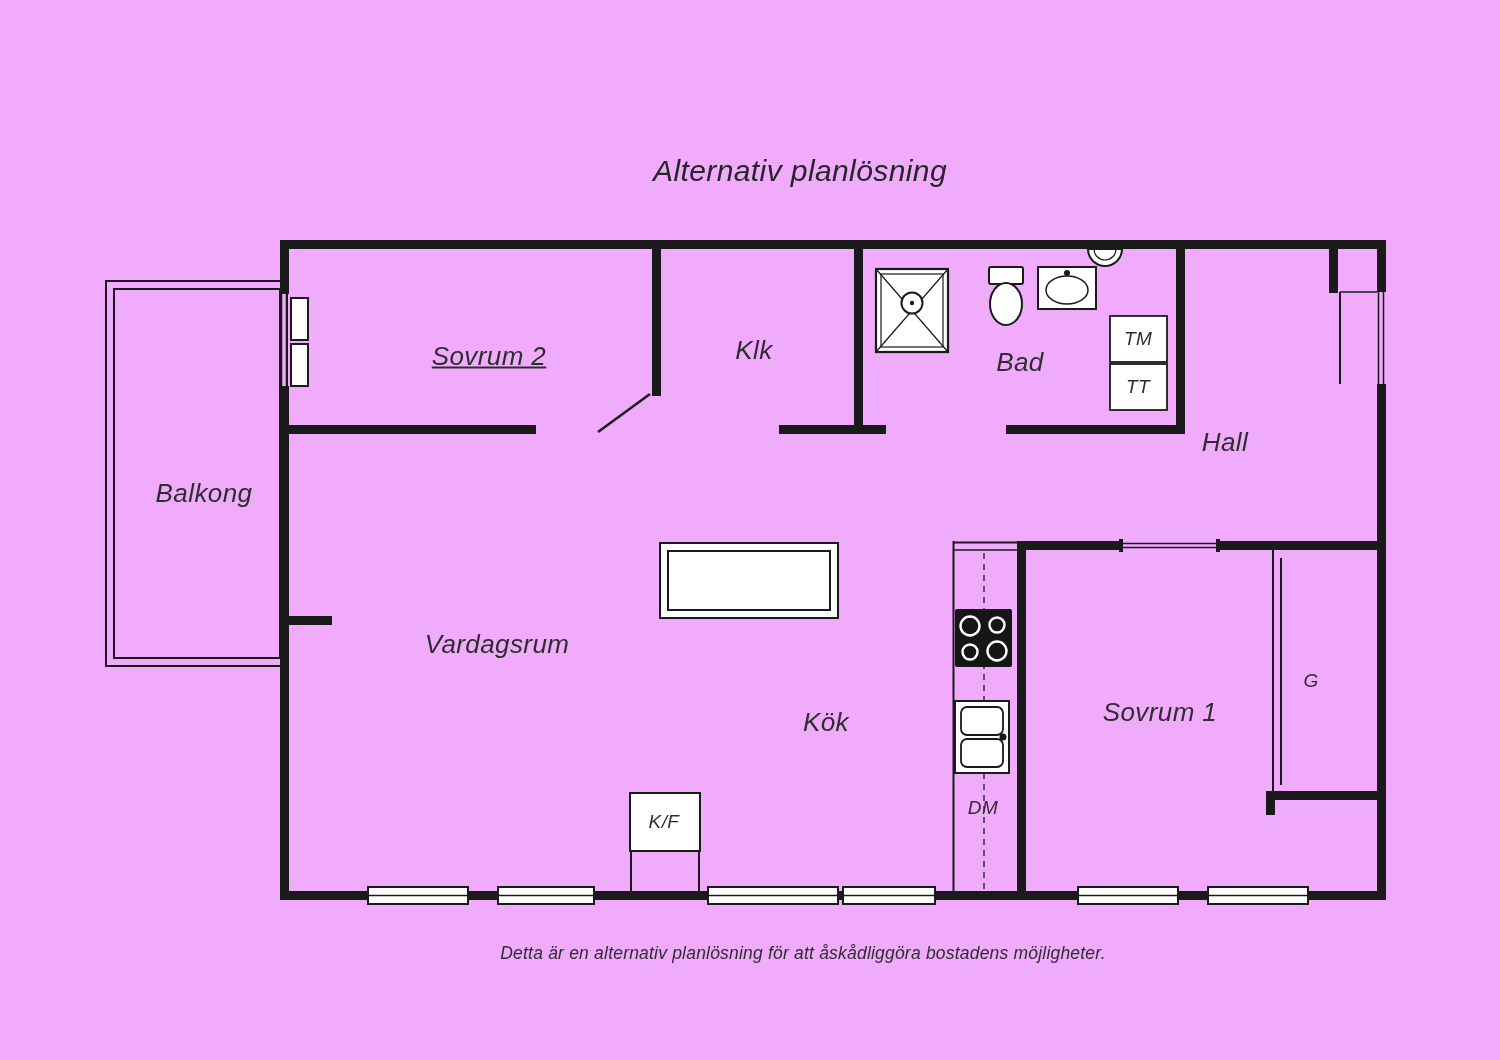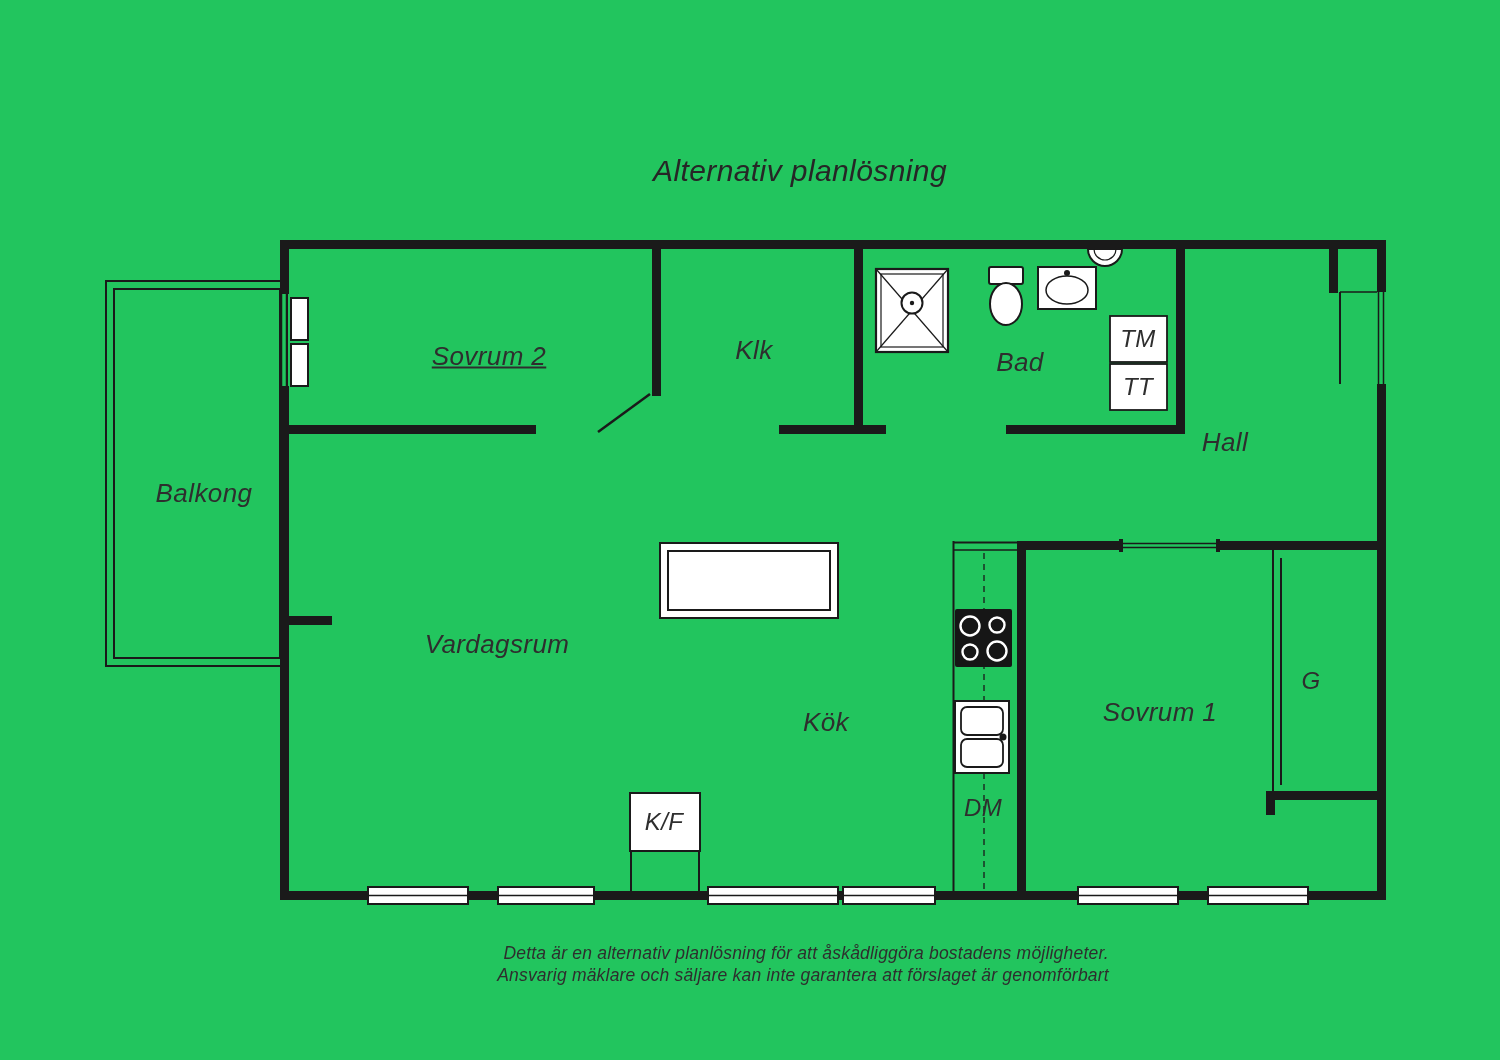--- a/index.html
+++ b/index.html
@@ -1,33 +1,33 @@
 <!DOCTYPE html>
 <html><head>
 <meta charset="utf-8">
 <style>
   html,body{margin:0;padding:0;background:#ffffff;}
   .page{
     position:relative;
     width:1500px;height:1060px;
-    background:#22c55e;
+    background:#f0abfc;
     font-family:"Liberation Sans", sans-serif;
     overflow:hidden;
   }
   svg.plan{position:absolute;left:0;top:0;width:1500px;height:1060px;}
   .lbl{
     position:absolute;
     transform:translate(-50%,-50%);
     font-style:italic;
     color:#2e2e2e;
     white-space:nowrap;
     letter-spacing:.4px;
   }
   .lbl.room{font-size:26px;}
-  .lbl.small{font-size:24px;}
+  .lbl.small{font-size:19px;}
   .lbl.title{font-size:30px;color:#262626;}
   .disclaimer{
     position:absolute;
     left:803px;top:942px;
     transform:translateX(-50%);
     text-align:right;
     font-style:italic;
     font-size:17.5px;
     line-height:22px;
     color:#2e2e2e;
@@ -192,16 +192,15 @@
   <div class="lbl room" style="left:1160px;top:712px;">Sovrum 1</div>
 
   <div class="lbl small" style="left:1138px;top:339px;">TM</div>
   <div class="lbl small" style="left:1138px;top:387px;">TT</div>
   <div class="lbl small" style="left:1311px;top:681px;">G</div>
   <div class="lbl small" style="left:664px;top:822px;text-align:right;">K/F</div>
   <div class="lbl small" style="left:983px;top:808px;">DM</div>
 
   <div class="disclaimer">
     <div>Detta är en alternativ planlösning för att åskådliggöra bostadens möjligheter.</div>
-    <div>Ansvarig mäklare och säljare kan inte garantera att förslaget är genomförbart</div>
   </div>
 
 </div>
 
 </body></html>

